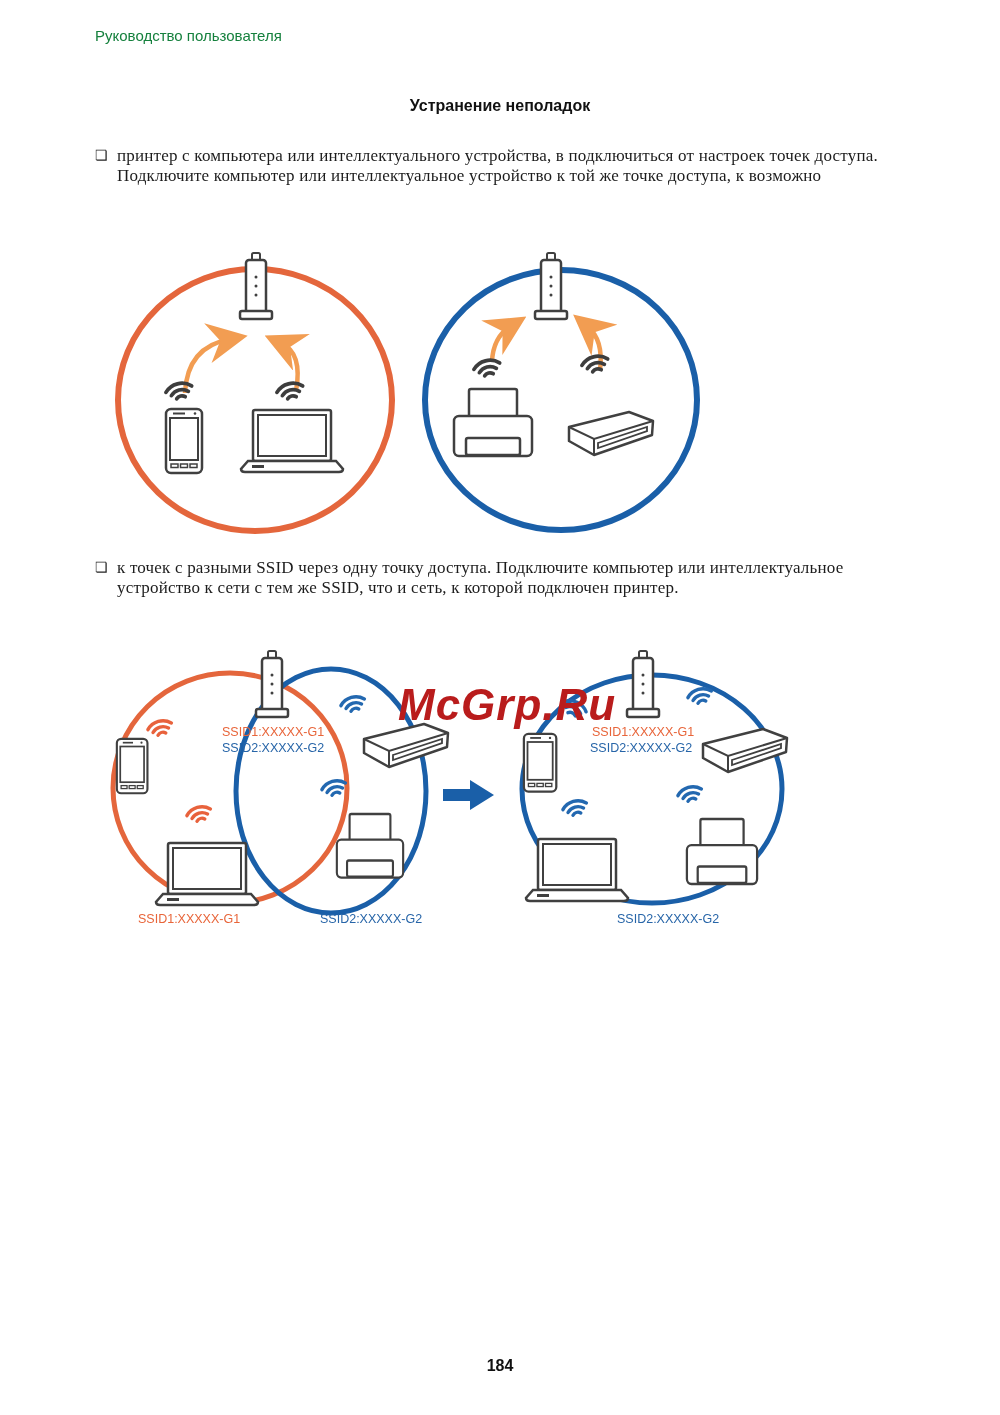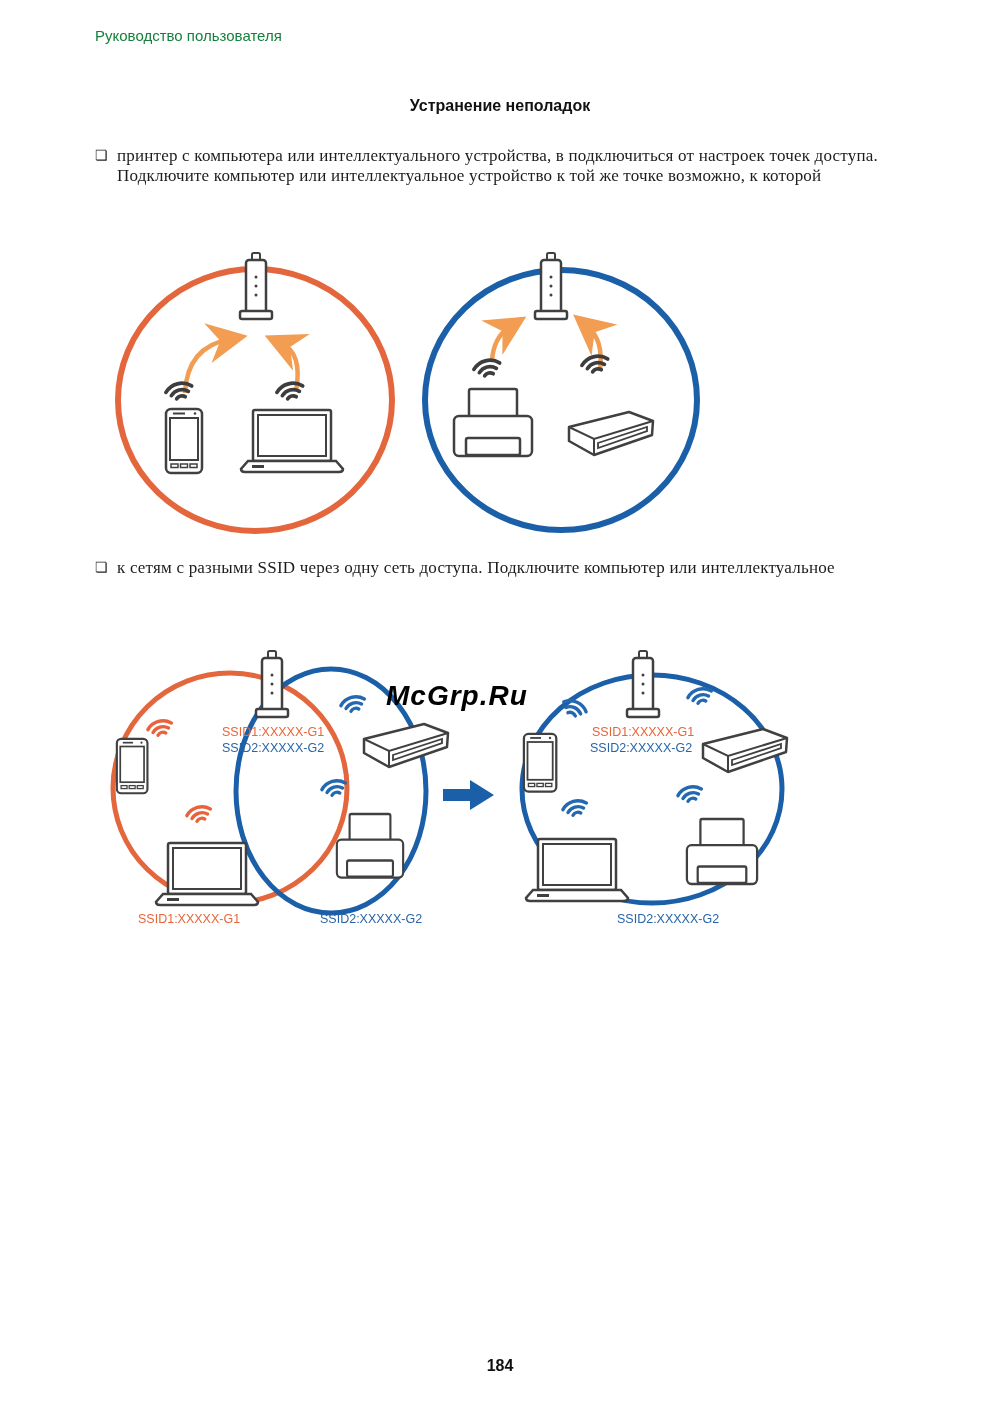--- a/index.html
+++ b/index.html
@@ -25,43 +25,43 @@
   .bullet-item .lines{flex:1;}
   .bullet-item .lines div{
     font-size:17px;line-height:19.5px;letter-spacing:0.2px;white-space:nowrap;
   }
   #bullet1{top:146px;}
   #bullet2{top:558px;}
   .diagram{position:absolute;}
   #diagram1{left:100px;top:245px;}
   #diagram2{left:100px;top:650px;}
   .watermark{
-    position:absolute;left:386px;top:680px;z-index:6;
+    position:absolute;left:398px;top:680px;z-index:6;
     font-family:"Liberation Sans", sans-serif;font-style:italic;font-weight:bold;
-    font-size:28px;color:#000000;letter-spacing:1px;white-space:nowrap;
+    font-size:44px;color:#b91c1c;letter-spacing:1px;white-space:nowrap;
   }
   .page-number{
     position:absolute;left:0;top:1357px;width:1000px;text-align:center;
     font-family:Liberation Sans, sans-serif;font-weight:bold;font-size:16px;color:#111;
   }
   svg text{font-family:"Liberation Sans", sans-serif;font-size:12.5px;}
 </style>
 </head>
 <body>
 
 <div id="page">
 
   <div class="doc-header">Руководство пользователя</div>
   <div class="section-title">Устранение неполадок</div>
 
   <div id="bullet1" class="bullet-item">
     <span class="marker">❏</span>
     <div class="lines">
       <div>принтер с компьютера или интеллектуального устройства, в подключиться от настроек точек доступа.</div>
-      <div>Подключите компьютер или интеллектуальное устройство к той же точке возможно, к которой</div>
+      <div>Подключите компьютер или интеллектуальное устройство к той же точке доступа, к возможно</div>
     </div>
   </div>
 
   <svg id="diagram1" class="diagram" width="620" height="300" viewBox="0 0 620 300">
     <defs>
       <g id="a-router">
         <rect x="13" y="0" width="8" height="9" rx="1.5" fill="#fff" stroke="#404040" stroke-width="2"></rect>
         <rect x="7" y="7" width="20" height="53" rx="3" fill="#fff" stroke="#404040" stroke-width="2.5"></rect>
         <circle cx="17" cy="24" r="1.5" fill="#404040"></circle>
         <circle cx="17" cy="33" r="1.5" fill="#404040"></circle>
@@ -122,21 +122,22 @@
 
     <use href="#a-phone" transform="translate(65,163)"></use>
     <use href="#a-laptop" transform="translate(140,164)"></use>
     <use href="#a-printer" transform="translate(353,143)"></use>
     <use href="#a-flat" transform="translate(463,165)"></use>
   </svg>
 
   <div id="bullet2" class="bullet-item">
     <span class="marker">❏</span>
     <div class="lines">
-      <div>к сетям с разными SSID через одну сеть доступа. Подключите компьютер или интеллектуальное</div>
+      <div>к точек с разными SSID через одну точку доступа. Подключите компьютер или интеллектуальное</div>
+      <div>устройство к сети с тем же SSID, что и сеть, к которой подключен принтер.</div>
     </div>
   </div>
 
   <svg id="diagram2" class="diagram" width="700" height="290" viewBox="0 0 700 290">
     <defs>
       <g id="b-router">
         <rect x="13" y="0" width="8" height="9" rx="1.5" fill="#fff" stroke="#404040" stroke-width="2"></rect>
         <rect x="7" y="7" width="20" height="53" rx="3" fill="#fff" stroke="#404040" stroke-width="2.5"></rect>
         <circle cx="17" cy="24" r="1.5" fill="#404040"></circle>
         <circle cx="17" cy="33" r="1.5" fill="#404040"></circle>

